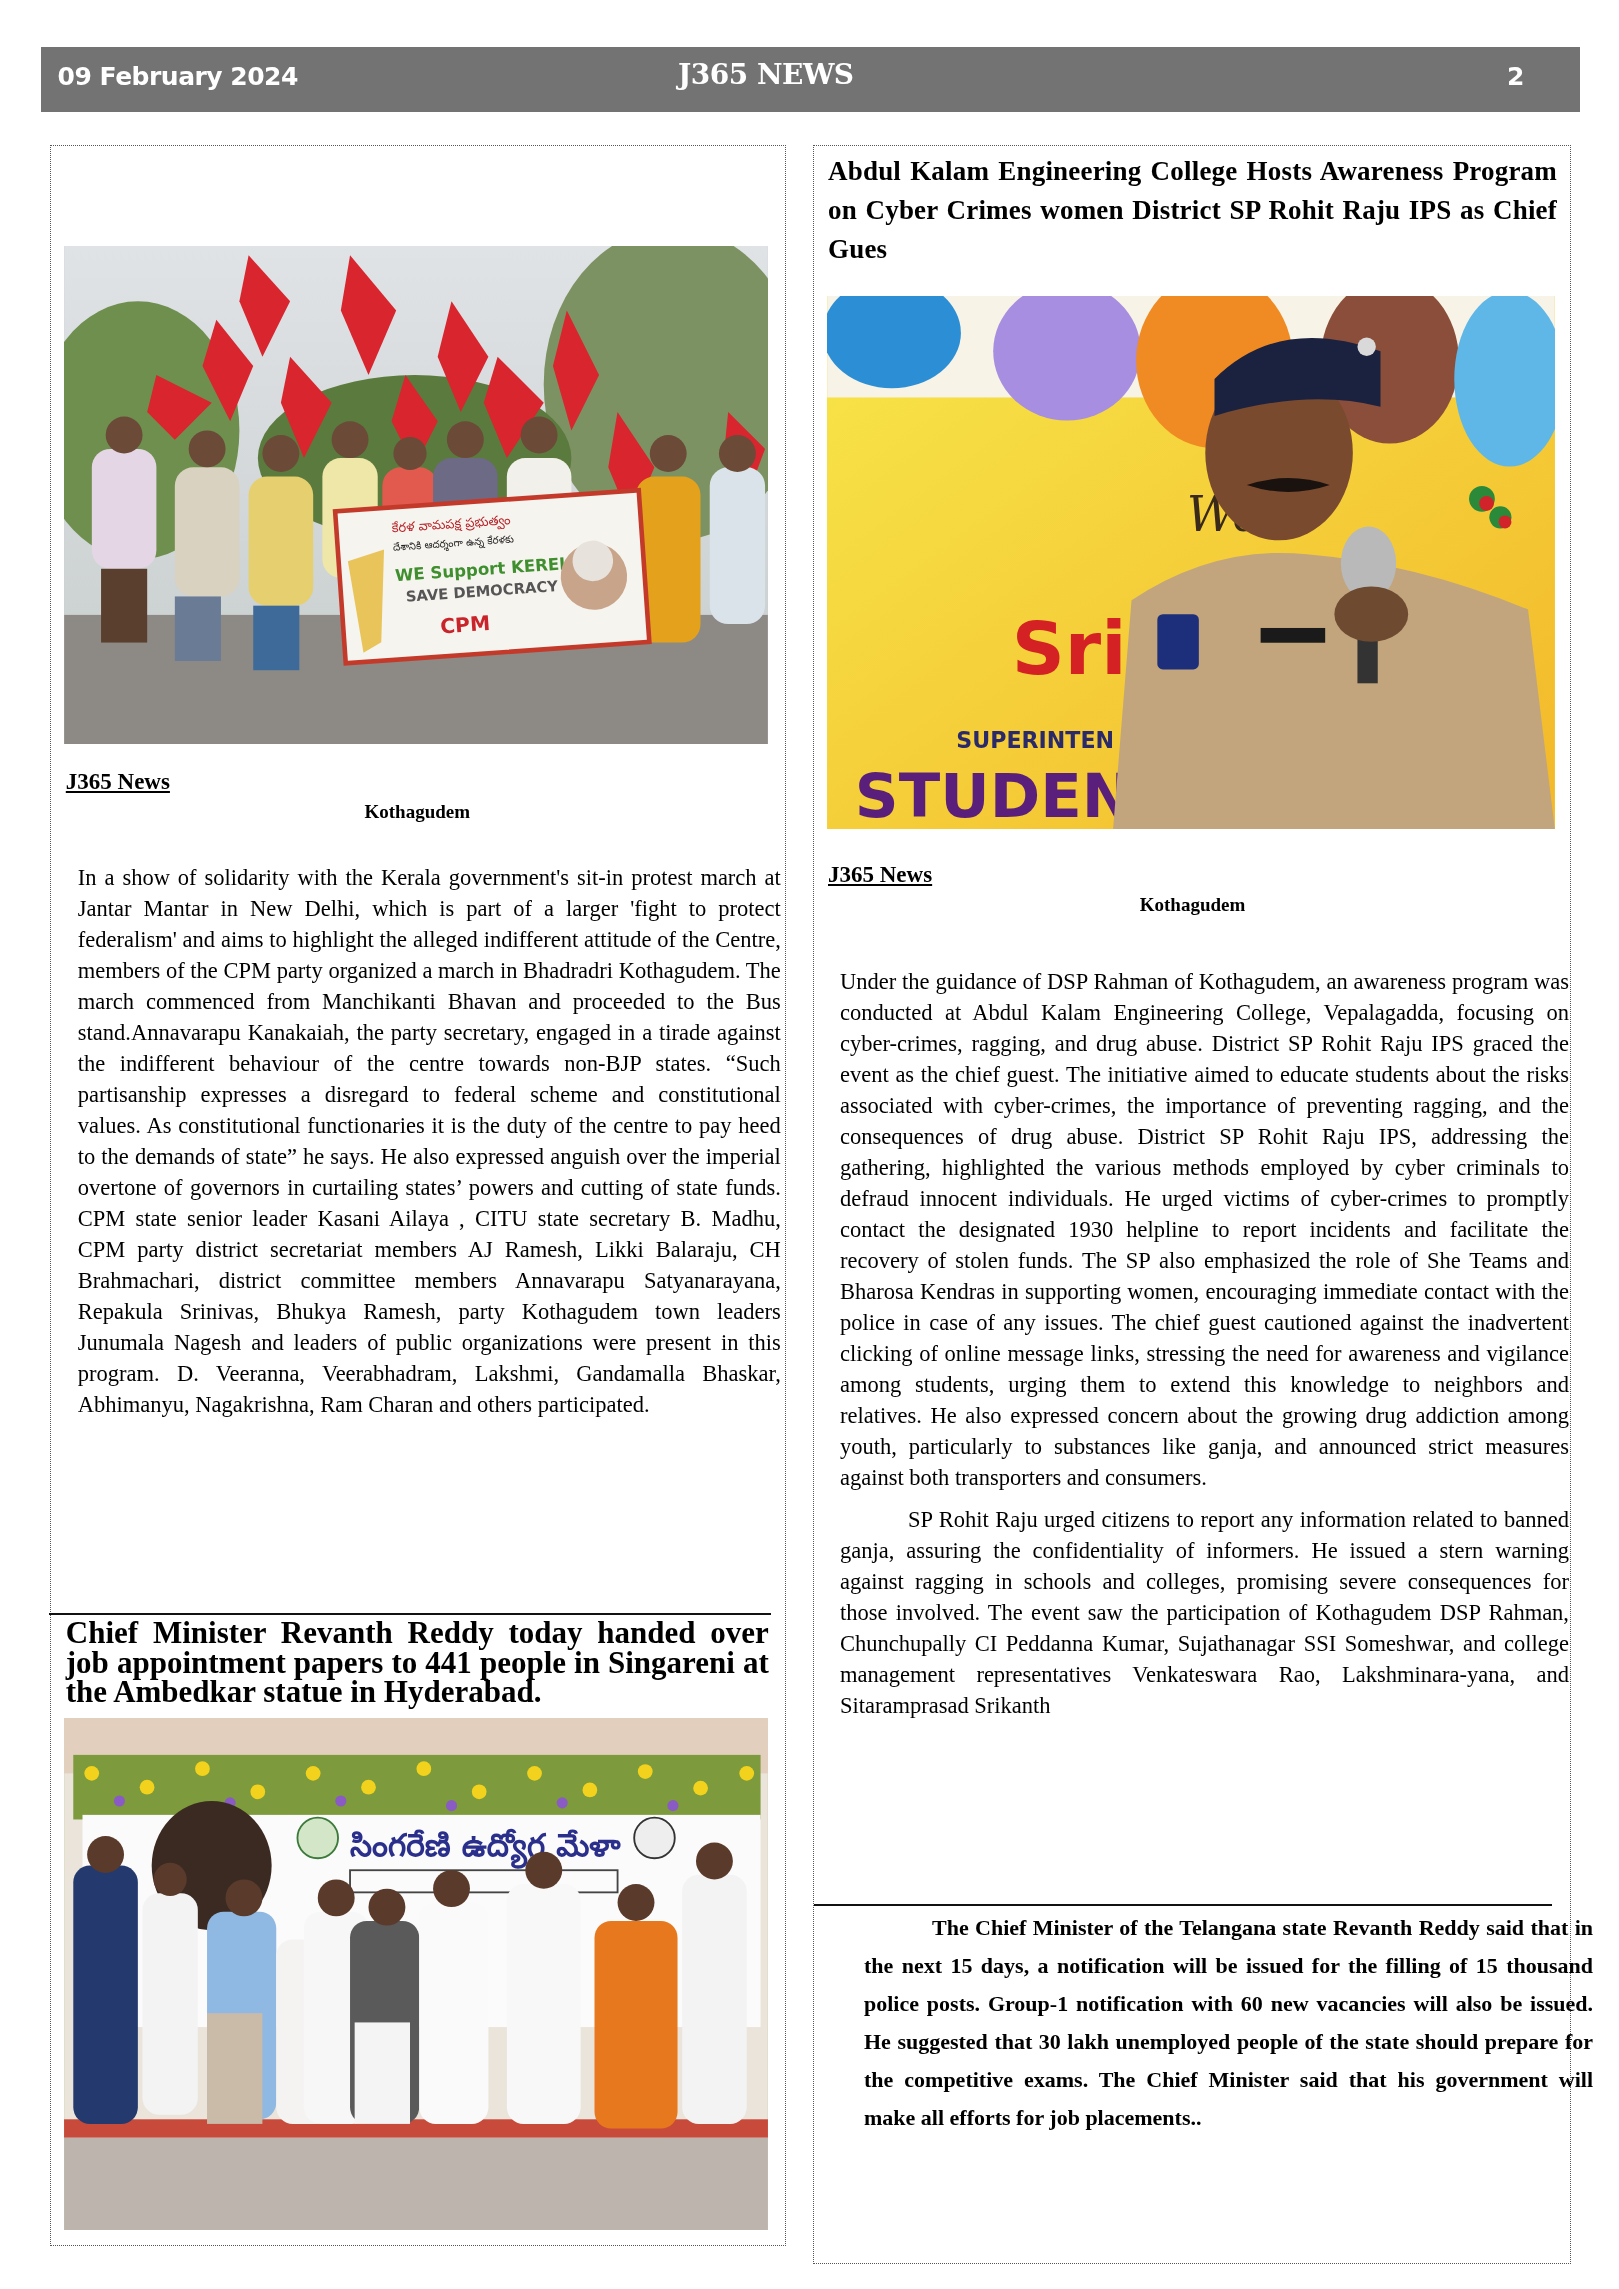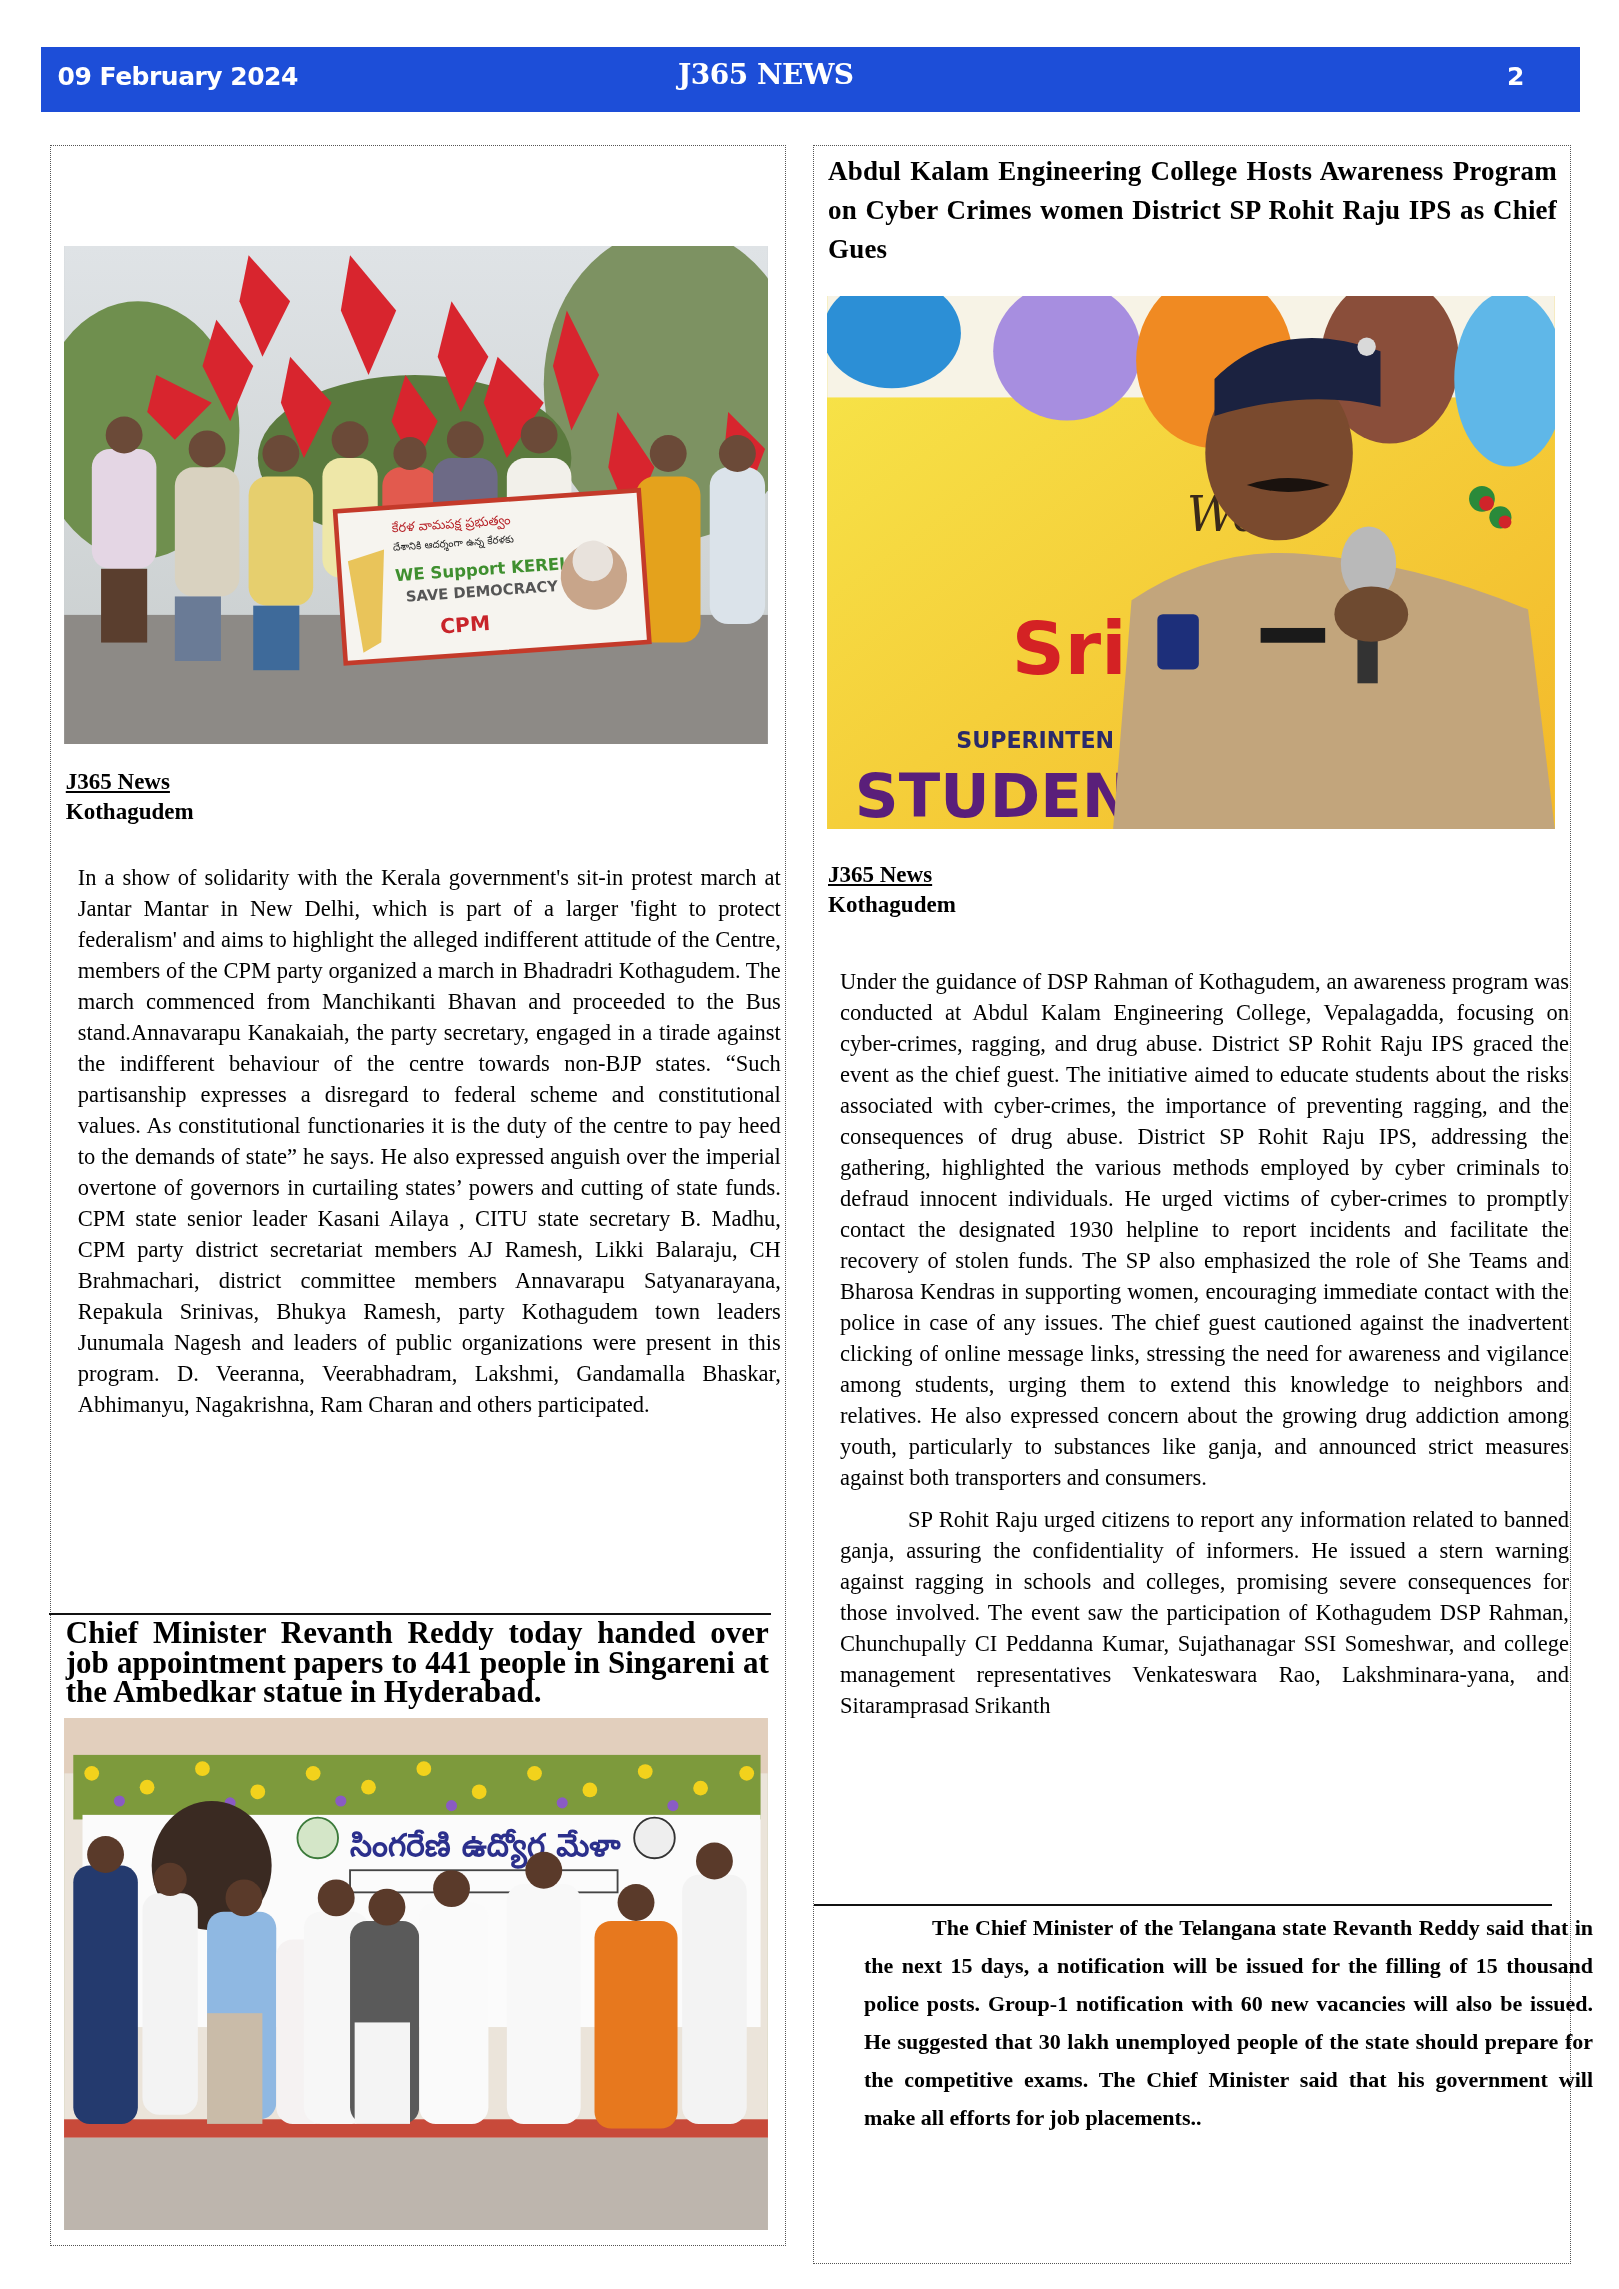--- a/index.html
+++ b/index.html
@@ -1,37 +1,37 @@
 <!DOCTYPE html>
 <html style="font-size:14.8px"><head>
 <meta charset="utf-8">
 <style>
   html, body { margin: 0; padding: 0; background: #ffffff; }
   body { width: 1620px; height: 2290px; position: relative; overflow: hidden;
          font-family: "Liberation Serif", serif; color: #000; }
 
   .masthead { position: absolute; left: 41px; top: 47px; width: 1539px; height: 65px;
-              background: #1d4ed8; color: #fff; }
+              background: #737373; color: #fff; }
   .masthead span { position: absolute; top: 14.8px; font-family: "DejaVu Sans", sans-serif;
                    font-weight: bold; font-size: 25px; letter-spacing: -0.5px; }
   .mh-date { left: 16.6px; }
   .mh-title { left: 637px; font-family: "DejaVu Serif", serif !important; font-size: 28px !important; top: 11px !important; }
   .mh-page { left: 1466px; }
 
   .col { position: absolute; border: 1.8px dotted #555; box-sizing: border-box; }
   .col-left { left: 50px; top: 145px; width: 736px; height: 2101px; }
   .col-right { left: 813px; top: 145px; width: 758px; height: 2119px; }
 
   .inner { position: absolute; }
   .headline { font-weight: bold; font-size: 27px; line-height: 39px; text-align: justify;
               font-family: "Liberation Serif", serif; letter-spacing: 0.2px; }
 
   .photo { position: absolute; overflow: hidden; }
   .byline-src { font-weight: bold; font-size: 23px; text-decoration: underline; line-height: 29.5px; }
-  .byline-loc { font-weight: bold; font-size: 23px; line-height: 29.5px; }
+  .byline-loc { font-weight: bold; font-size: 19px; line-height: 29.5px; text-align: center; }
   .body-text { font-size: 22.5px; line-height: 31px; text-align: justify; margin-left: 12px; }
   .body-text p { margin: 0; }
   .indent { text-indent: 68px; }
   .rule { position: absolute; height: 1.8px; background: #111; }
 
   .brief { font-weight: bold; font-size: 31px; line-height: 29.5px; text-align: justify; }
   .bigbrief { font-weight: bold; font-size: 22px; line-height: 38px; text-align: justify; text-indent: 68px; margin-left: 36px; }
 </style>
 </head>
 <body>

